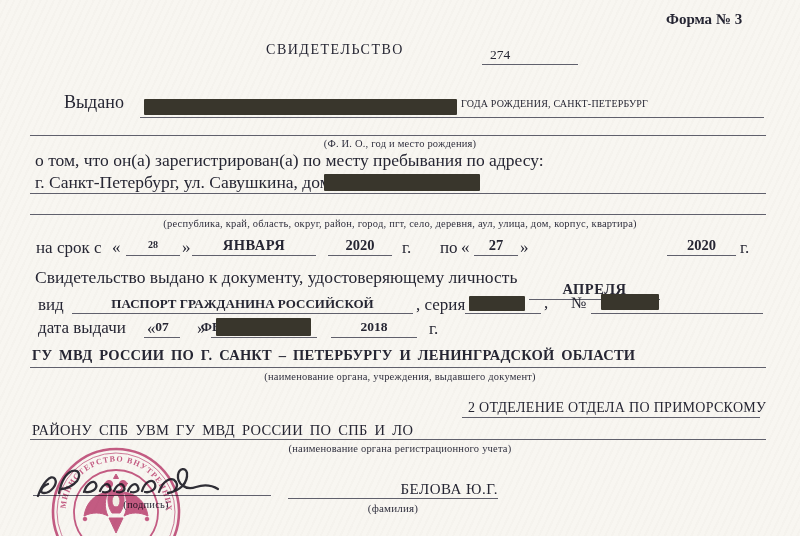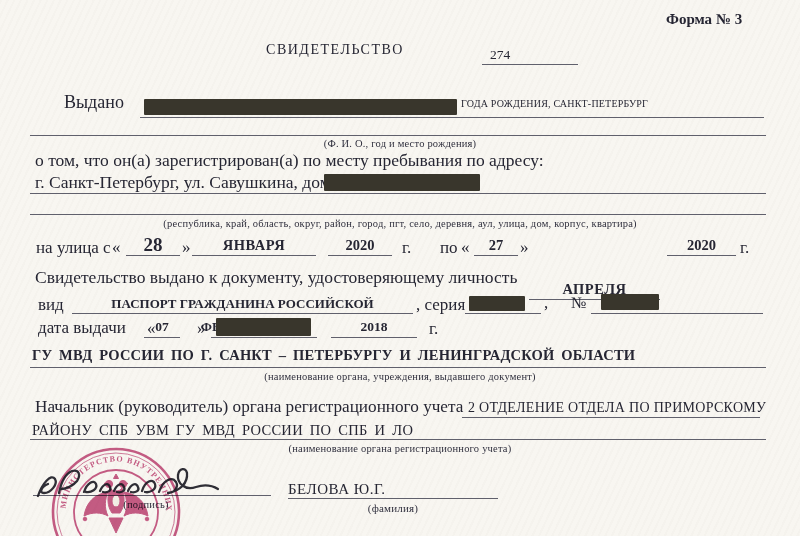--- a/index.html
+++ b/index.html
@@ -41,23 +41,23 @@
   <div class="hline" style="left:30px;top:135px;width:736px;"></div>
   <div class="caption" style="left:0;top:138px;width:800px;">(Ф. И. О., год и место рождения)</div>
 
   <div class="abs t17" style="left:35px;top:150px;">о том, что он(а) зарегистрирован(а) по месту пребывания по адресу:</div>
   <div class="abs t17" style="left:35px;top:172px;">г. Санкт-Петербург, ул. Савушкина, дом</div>
   <div class="redact" style="left:324px;top:174px;width:156px;height:17px;"></div>
   <div class="hline" style="left:30px;top:193px;width:736px;"></div>
   <div class="hline" style="left:30px;top:214px;width:736px;"></div>
   <div class="caption" style="left:0;top:218px;width:800px;">(республика, край, область, округ, район, город, пгт, село, деревня, аул, улица, дом, корпус, квартира)</div>
 
-  <div class="abs t17s" style="left:36px;top:238px;">на улица с</div>
+  <div class="abs t17s" style="left:36px;top:238px;">на срок с</div>
   <div class="abs t17s" style="left:112px;top:238px;">«</div>
-  <div class="blank bold" style="left:126px;top:234px;width:54px;height:21px;line-height:22px;font-size:19px;">28</div>
+  <div class="blank bold" style="left:126px;top:234px;width:54px;height:21px;line-height:22px;font-size:10px;">28</div>
   <div class="abs t17s" style="left:182px;top:238px;">»</div>
   <div class="blank bold" style="left:192px;top:234px;width:124px;height:21px;line-height:22px;font-size:14.5px;letter-spacing:0.5px;">ЯНВАРЯ</div>
   <div class="blank bold" style="left:328px;top:234px;width:64px;height:21px;line-height:22px;font-size:14.5px;">2020</div>
   <div class="abs t17s" style="left:402px;top:238px;">г.</div>
   <div class="abs t17s" style="left:440px;top:238px;">по</div>
   <div class="abs t17s" style="left:461px;top:238px;">«</div>
   <div class="blank bold" style="left:474px;top:234px;width:44px;height:21px;line-height:22px;font-size:14.5px;">27</div>
   <div class="abs t17s" style="left:520px;top:238px;">»</div>
   <div class="blank bold" style="left:529px;top:234px;width:131px;height:21px;line-height:22px;font-size:14.5px;letter-spacing:0.5px;margin-top:44px;">АПРЕЛЯ</div>
   <div class="blank bold" style="left:667px;top:234px;width:69px;height:21px;line-height:22px;font-size:14.5px;">2020</div>
@@ -81,31 +81,30 @@
   <div class="abs t17s" style="left:197px;top:319px;">»</div>
   <div class="hline thin" style="left:211px;top:337px;width:106px;"></div>
   <div class="redact" style="left:216px;top:318px;width:95px;height:18px;"></div>
   <div class="blank" style="left:331px;top:316px;width:86px;height:21px;line-height:22px;font-size:13.5px;font-weight:bold;">2018</div>
   <div class="abs t17s" style="left:429px;top:319px;">г.</div>
 
   <div class="abs bold" style="left:32px;top:347px;font-size:14.5px;letter-spacing:0.2px;word-spacing:3px;">ГУ МВД РОССИИ ПО Г. САНКТ – ПЕТЕРБУРГУ И ЛЕНИНГРАДСКОЙ ОБЛАСТИ</div>
   <div class="hline" style="left:30px;top:367px;width:736px;"></div>
   <div class="caption" style="left:0;top:371px;width:800px;">(наименование органа, учреждения, выдавшего документ)</div>
 
-  <div class="abs" style="left:35px;top:397px;font-size:17.2px;">Начальник (руководитель) органа регистрационного учета</div>
   <div class="abs capsval" style="left:468px;top:400px;">2 ОТДЕЛЕНИЕ ОТДЕЛА ПО ПРИМОРСКОМУ</div>
   <div class="hline" style="left:462px;top:417px;width:298px;"></div>
   <div class="abs capsval" style="left:32px;top:422px;font-size:14.5px;word-spacing:3px;">РАЙОНУ СПБ УВМ ГУ МВД РОССИИ ПО СПБ И ЛО</div>
   <div class="hline" style="left:30px;top:439px;width:736px;"></div>
   <div class="caption" style="left:0;top:443px;width:800px;">(наименование органа регистрационного учета)</div>
 
   <div class="hline" style="left:33px;top:495px;width:238px;"></div>
   <div class="caption" style="left:86px;top:499px;width:120px;">(подпись)</div>
 
-  <div class="abs" style="left:288px;top:481px;width:210px;text-align:left;font-size:15px;letter-spacing:0.5px;">БЕЛОВА Ю.Г.</div>
+  <div class="abs" style="left:288px;top:481px;width:210px;text-align:right;font-size:15px;letter-spacing:0.5px;">БЕЛОВА Ю.Г.</div>
   <div class="hline" style="left:288px;top:498px;width:210px;"></div>
   <div class="caption" style="left:288px;top:502px;width:210px;font-size:11px;">(фамилия)</div>
 
   <svg class="abs" style="left:33px;top:441px;mix-blend-mode:multiply;opacity:0.88;" width="170" height="150" viewBox="0 0 170 150">
     <g stroke="#c2487a" fill="none">
       <circle cx="83" cy="71" r="63" stroke-width="2.6"></circle>
       <circle cx="83" cy="71" r="59" stroke-width="0.8"></circle>
       <circle cx="83" cy="71" r="42" stroke-width="1.8"></circle>
     </g>
 

